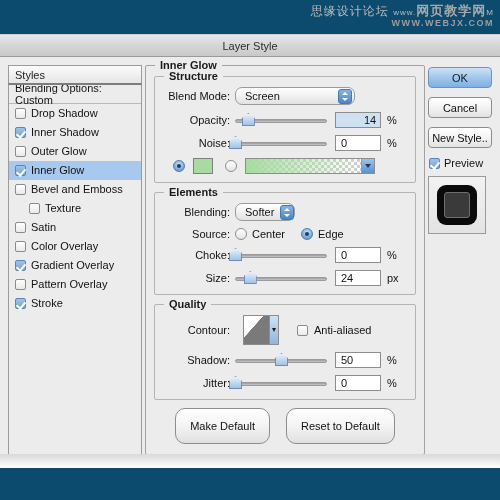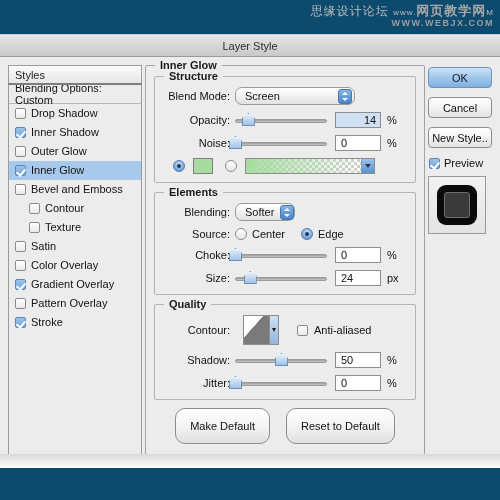--- a/index.html
+++ b/index.html
@@ -300,24 +300,20 @@
               <div class="style-row selected">
                 <span class="cb checked"></span>
                 <span class="label">Inner Glow</span>
               </div>
               <div class="style-row">
                 <span class="cb"></span>
                 <span class="label">Bevel and Emboss</span>
               </div>
               <div class="style-row indent">
                 <span class="cb"></span>
-                <span class="label">Contour</span>
-              </div>
-              <div class="style-row indent">
-                <span class="cb"></span>
                 <span class="label">Texture</span>
               </div>
               <div class="style-row">
                 <span class="cb"></span>
                 <span class="label">Satin</span>
               </div>
               <div class="style-row">
                 <span class="cb"></span>
                 <span class="label">Color Overlay</span>
               </div>

